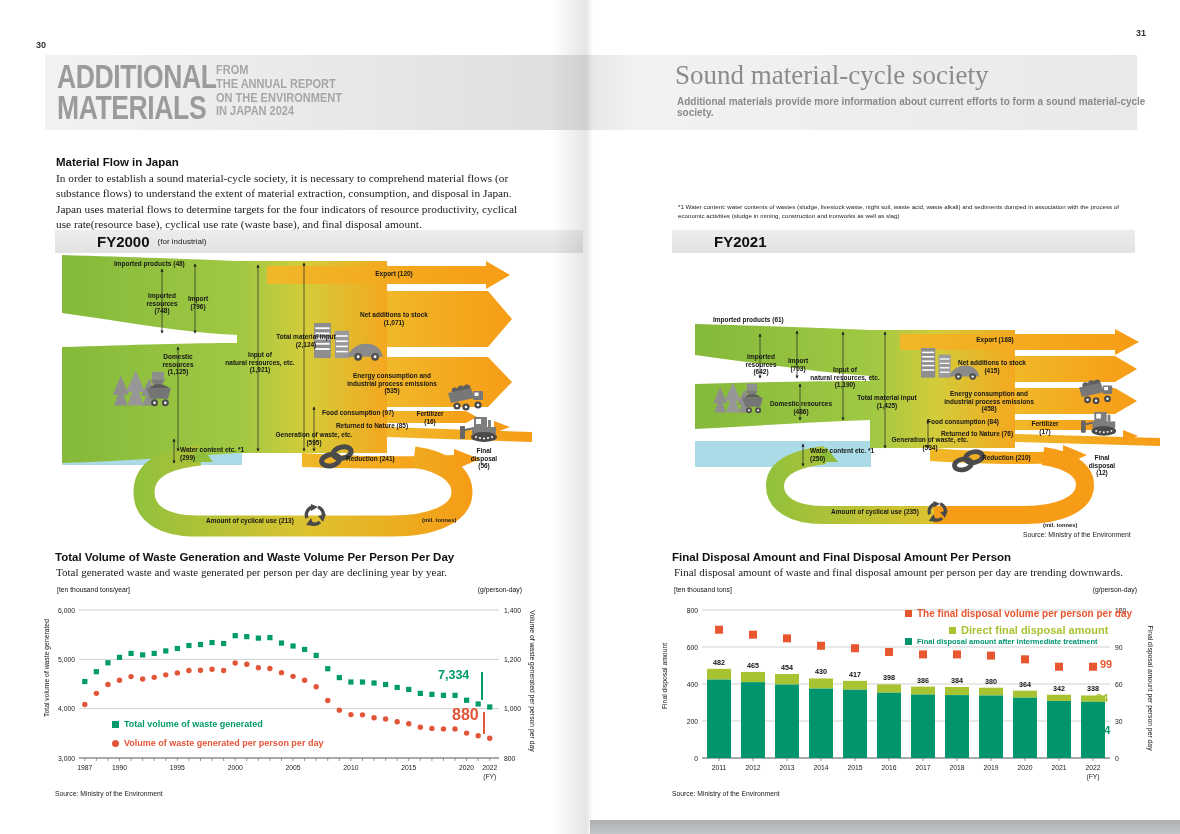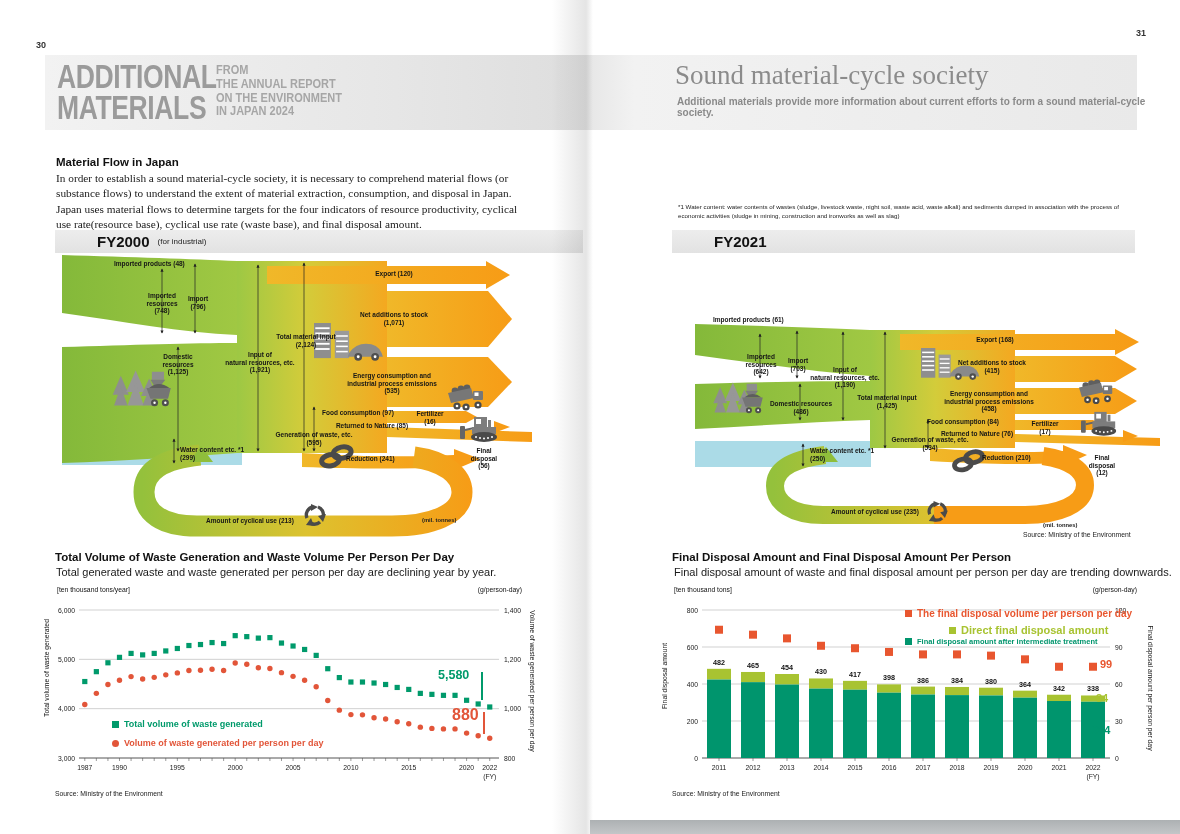--- a/index.html
+++ b/index.html
@@ -26,21 +26,21 @@
   .fy-title{font-size:15px;font-weight:bold;color:#111;margin-left:42px}
   .fy-note{font-size:8px;color:#222;margin-left:8px}
   .footnote{position:absolute;font-size:6.2px;line-height:1.5;color:#222;width:458px}
   .sk{position:absolute}
   .sl{position:absolute;font-size:6.5px;font-weight:bold;line-height:1.18;color:#161616;
       white-space:pre-line;text-align:center;transform:translateX(-50%)}
   .sl.la{transform:none;text-align:left}
   .sunit{position:absolute;font-size:5.8px;font-weight:bold;color:#222}
   .src{position:absolute;font-size:6.8px;color:#222}
   .chart-title{position:absolute;font-size:11.5px;font-weight:bold;color:#111}
-  .chart-sub{position:absolute;font-family:Liberation Sans, sans-serif;font-size:11px;color:#1a1a1a}
+  .chart-sub{position:absolute;font-family:Liberation Serif, serif;font-size:11px;color:#1a1a1a}
   .axis-unit{position:absolute;font-size:6.8px;color:#111}
   .axis-unit.r{text-align:right}
   .rot{position:absolute;font-size:6.8px;color:#111;white-space:nowrap}
   .rot.cw{transform:translate(-50%,-50%) rotate(90deg)}
   .rot.ccw{transform:translate(-50%,-50%) rotate(-90deg)}
   .leg{position:absolute;display:flex;align-items:center;gap:5px;font-weight:bold;white-space:nowrap}
   .leg .sw{display:inline-block;flex:0 0 auto}
   .endlab{position:absolute;font-weight:bold}
   .leader{position:absolute;width:2px}
   .tk{font-family:"Liberation Sans",sans-serif;font-size:6.8px;fill:#222}
@@ -470,21 +470,21 @@
   <div class="rot ccw" style="left:46px;top:668px">Total volume of waste generated</div>
   <div class="rot cw" style="left:532px;top:681px">Volume of waste generated per person per day</div>
   <div class="leg" style="left:112px;top:719px;font-size:9px;color:#009a6b">
     <span class="sw" style="width:7px;height:7px;background:#009a6b"></span>
     <span>Total volume of waste generated</span>
   </div>
   <div class="leg" style="left:112px;top:738px;font-size:9px;color:#e25539">
     <span class="sw" style="width:7px;height:7px;border-radius:50%;background:#e25539"></span>
     <span>Volume of waste generated per person per day</span>
   </div>
-  <div class="endlab" style="left:438px;top:668px;font-size:12.5px;color:#009a6b">5,580</div>
+  <div class="endlab" style="left:438px;top:668px;font-size:12.5px;color:#009a6b">7,334</div>
   <div class="leader" style="left:481px;top:672px;height:28px;background:#009a6b"></div>
   <div class="endlab" style="left:452px;top:706px;font-size:16px;color:#e25539">880</div>
   <div class="leader" style="left:483px;top:712px;height:22px;background:#e25539"></div>
   <div class="src" style="left:55px;top:790px">Source: Ministry of the Environment</div>
 
   <div class="chart-title" style="left:672px;top:551px">Final Disposal Amount and Final Disposal Amount Per Person</div>
   <div class="chart-sub" style="left:674px;top:566px">Final disposal amount of waste and final disposal amount per person per day are trending downwards.</div>
   <div class="axis-unit" style="left:674px;top:586px">[ten thousand tons]</div>
   <div class="axis-unit r" style="left:1035px;top:586px;width:102px">(g/person-day)</div>
   <svg id="c2svg" class="abs" style="left:672px;top:600px" width="470" height="185">

